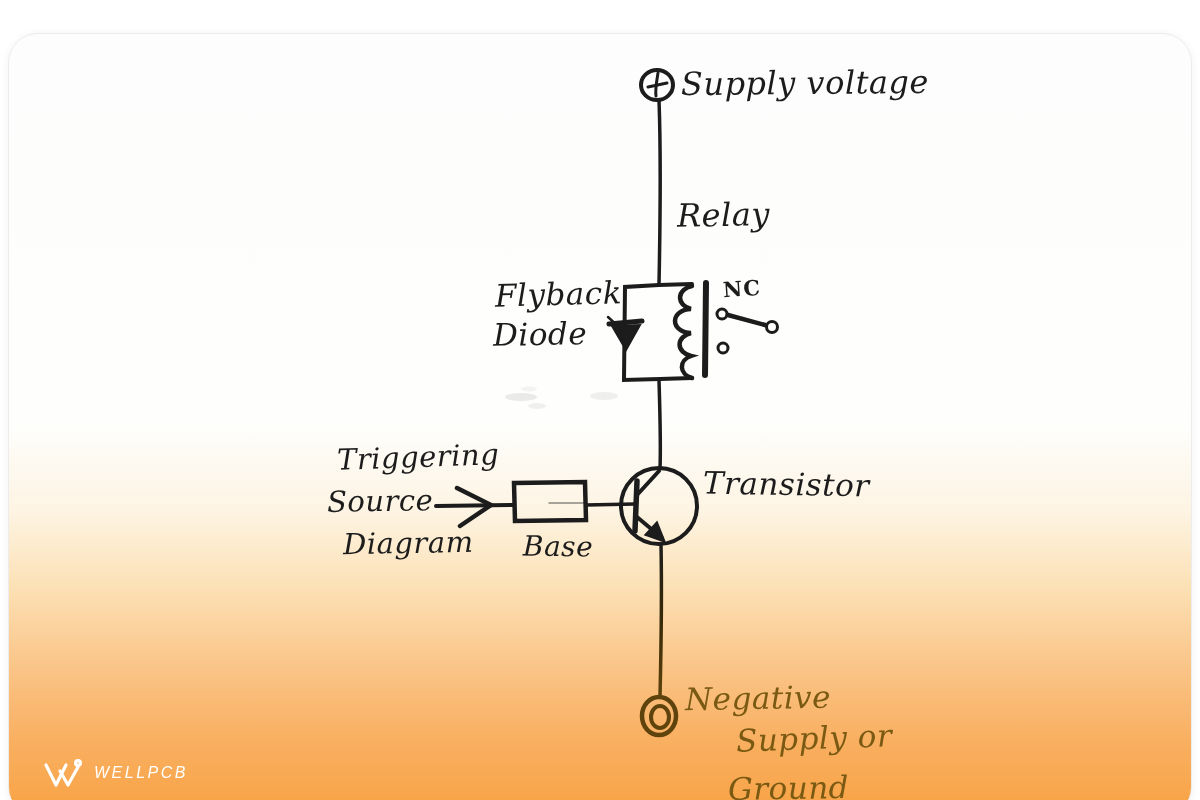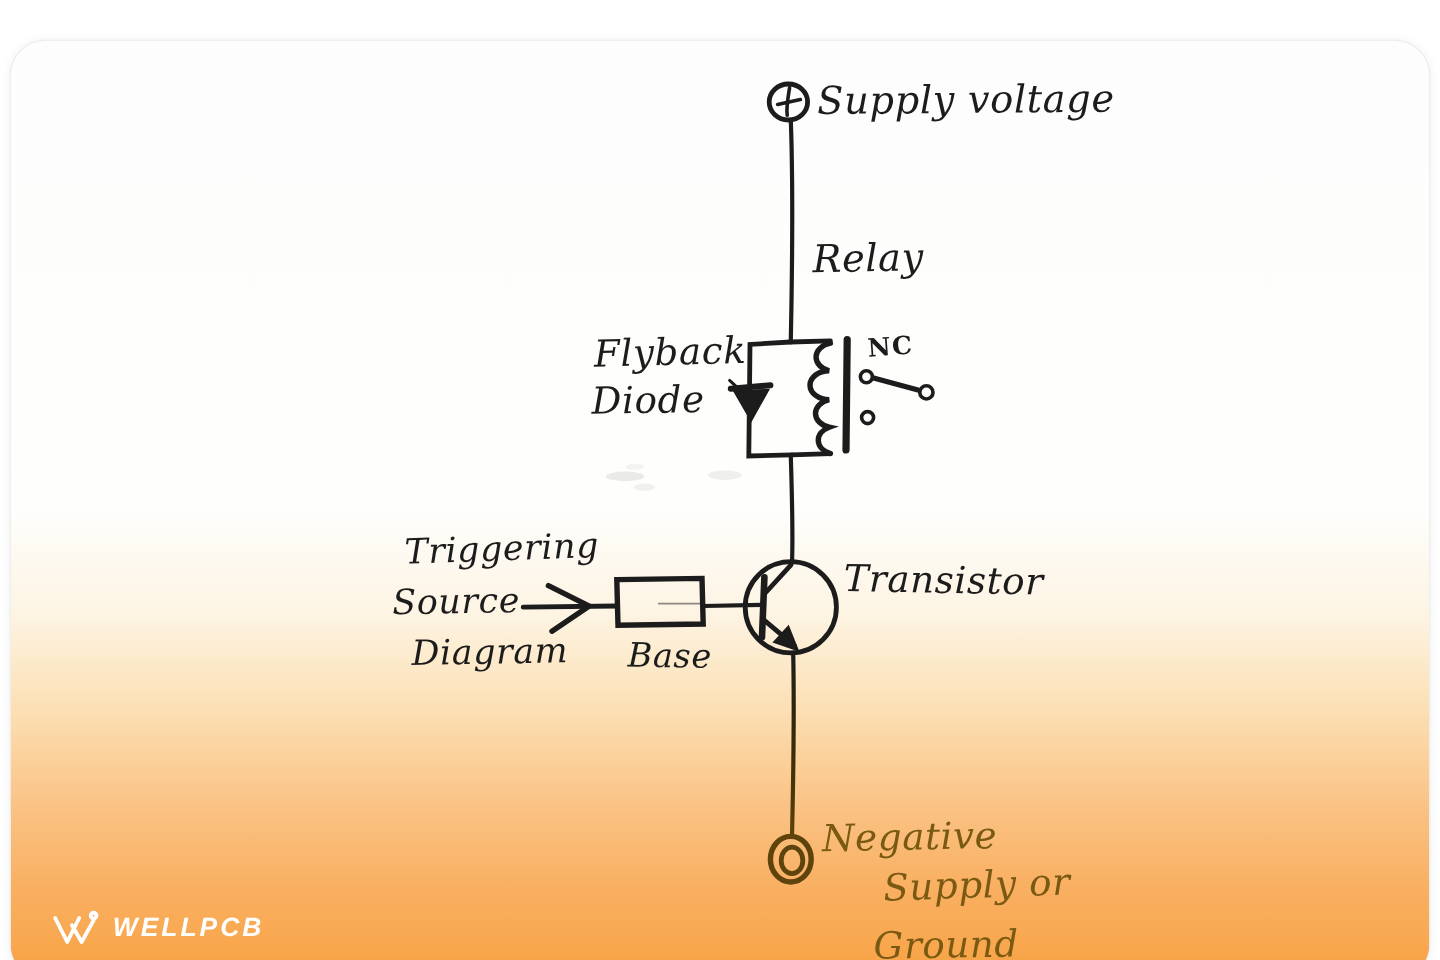--- a/index.html
+++ b/index.html
@@ -61,22 +61,22 @@
   
   .brand {
     position: absolute;
     left: 34px; top: 722px;
     display: flex; align-items: center; gap: 9px;
   }
   .brand-text {
     color: #ffffff;
     font-family: "Liberation Sans", sans-serif;
     font-style: italic;
-    font-weight: bold;
-    font-size: 22px;
+    font-weight: normal;
+    font-size: 16px;
     letter-spacing: 2.5px;
   }
 </style>
 </head>
 <body>
 
 <div class="stage">
   <div class="card">
 
     <svg class="circuit" viewBox="0 0 1200 800">

